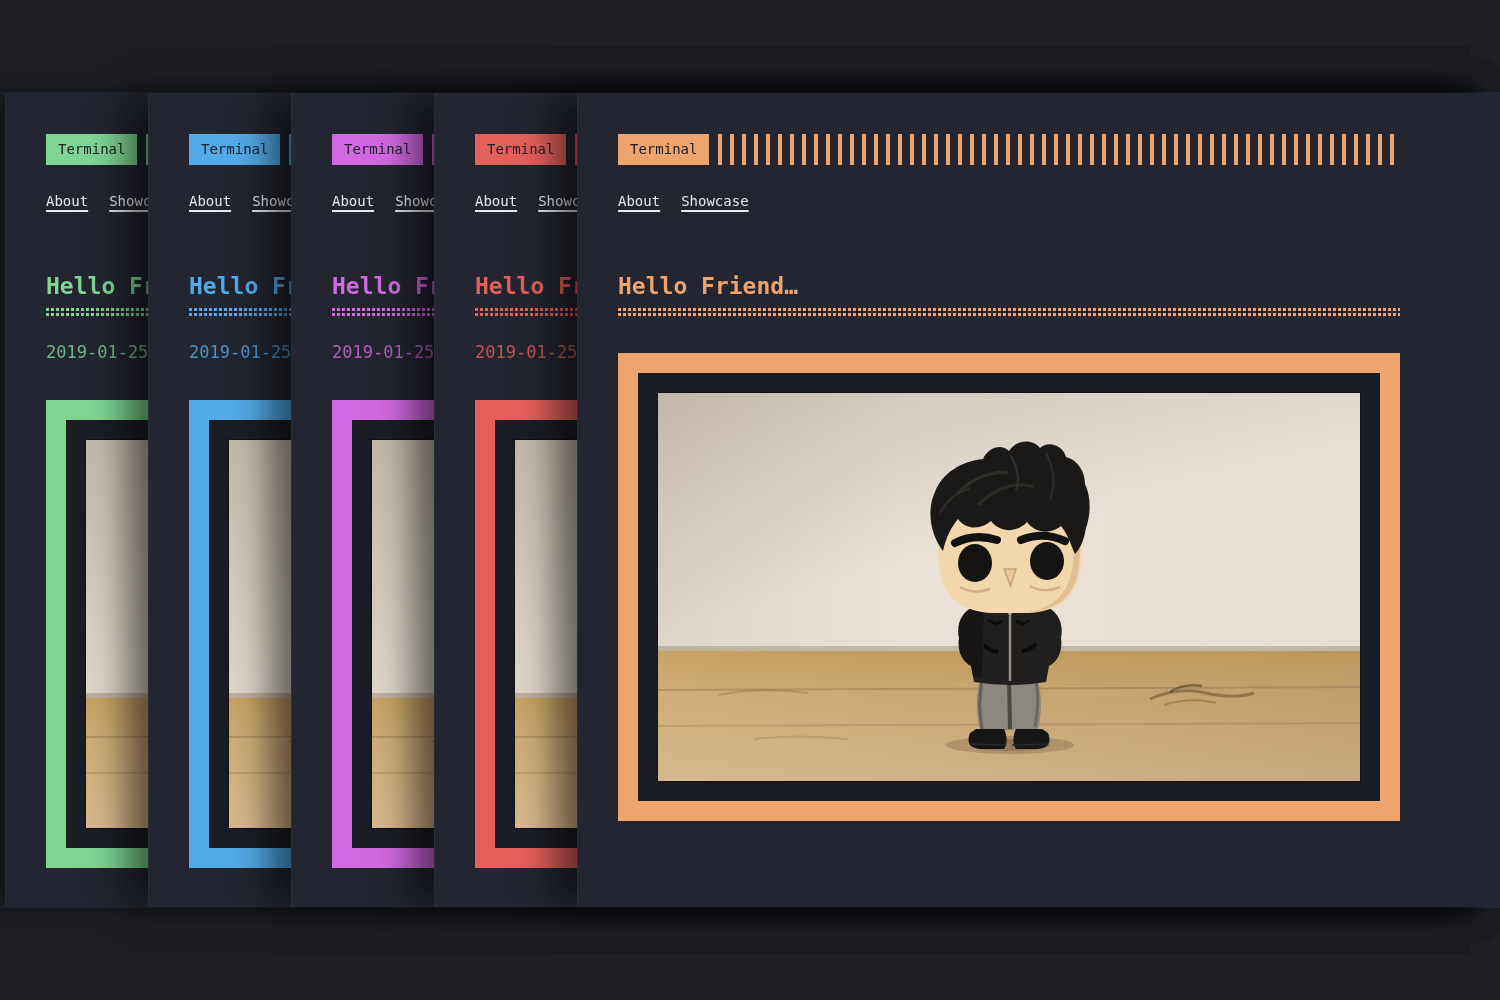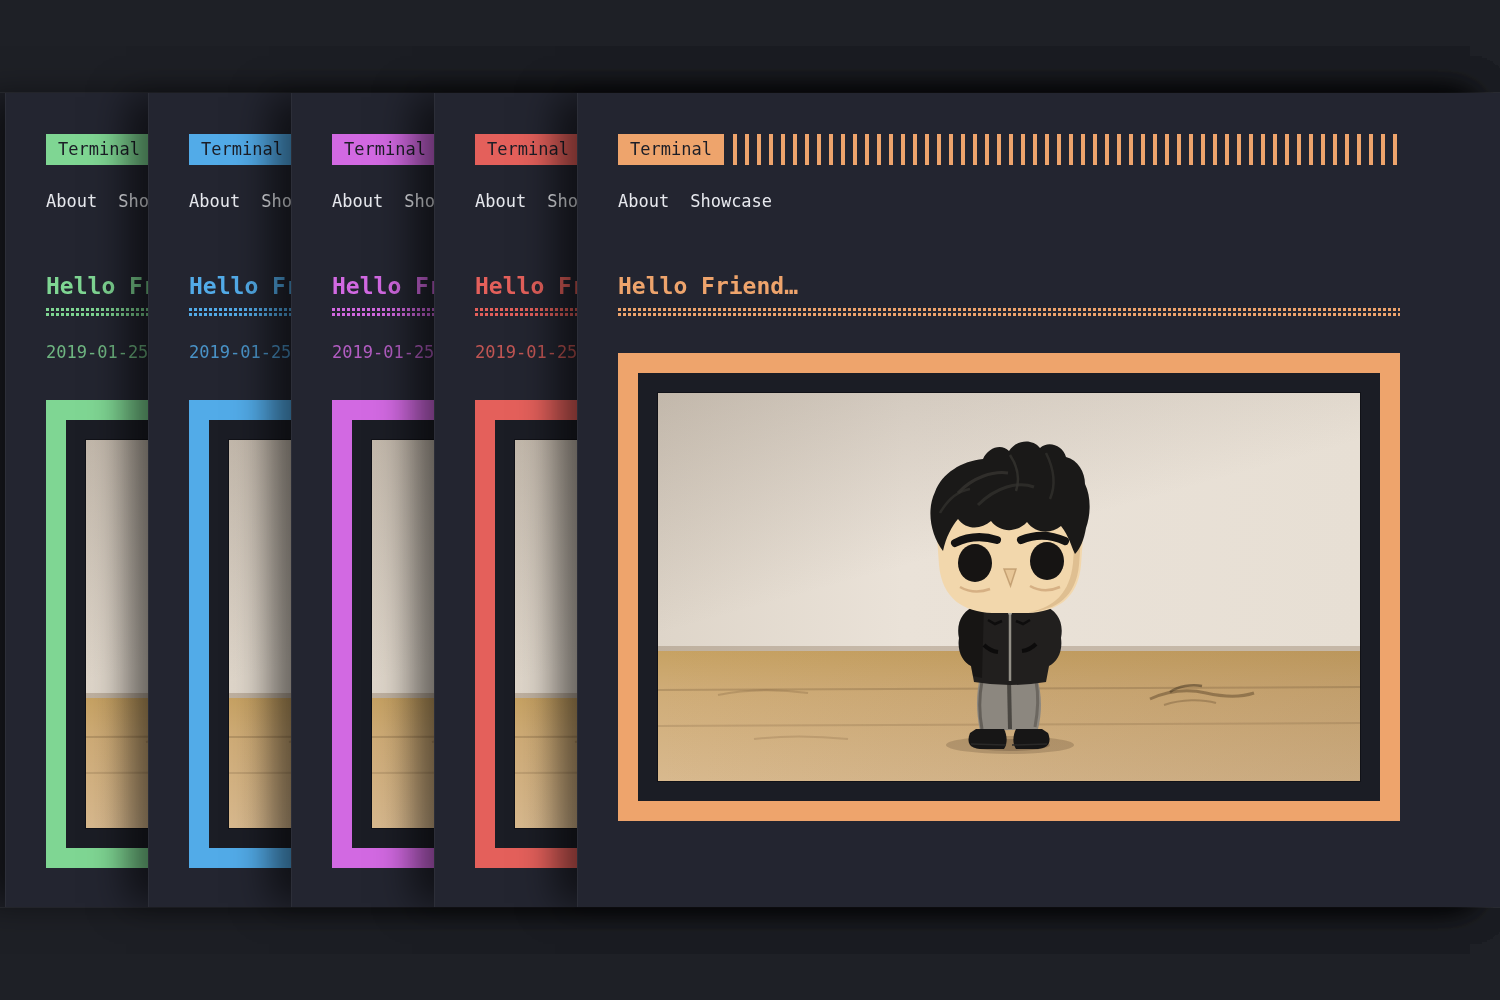--- a/index.html
+++ b/index.html
@@ -21,31 +21,31 @@
     background:#232530;
     box-shadow:-26px 0 34px -4px rgba(0,0,0,0.55);
     border-left:1px solid rgba(255,255,255,0.045);
   }
   .panel-content {
     position:absolute; left:40px; top:0; width:782px; padding-top:41px;
   }
   .logo-row { display:flex; align-items:stretch; height:31px; }
   .badge {
     background:var(--accent); color:#1c1e27;
-    font-size:17px; line-height:31px; padding:0 12px;
+    font-size:14px; line-height:31px; padding:0 12px;
     white-space:pre; flex:0 0 auto;
   }
   .bars {
     flex:1 1 auto; margin-left:9px;
     background:repeating-linear-gradient(90deg, var(--accent) 0 4px, transparent 4px 12px);
   }
   .menu { margin-top:25px; display:flex; gap:21px; height:22px; }
   .nav-link {
-    color:#e7e9ee; font-size:17px; line-height:22px;
-    text-decoration-thickness:1.5px; text-underline-offset:4px;
+    color:#e7e9ee; font-size:14px; line-height:22px;
+    text-decoration:underline; text-decoration-thickness:1.5px; text-underline-offset:4px;
     cursor:pointer;
   }
   .post-title {
     margin-top:61px; font-size:23px; line-height:27px; font-weight:bold;
     color:var(--accent); white-space:pre;
   }
   .dotted-sep {
     margin-top:8px; height:8px; width:782px;
     background-image:
       repeating-linear-gradient(90deg, var(--accent) 0 3px, transparent 3px 5px),

